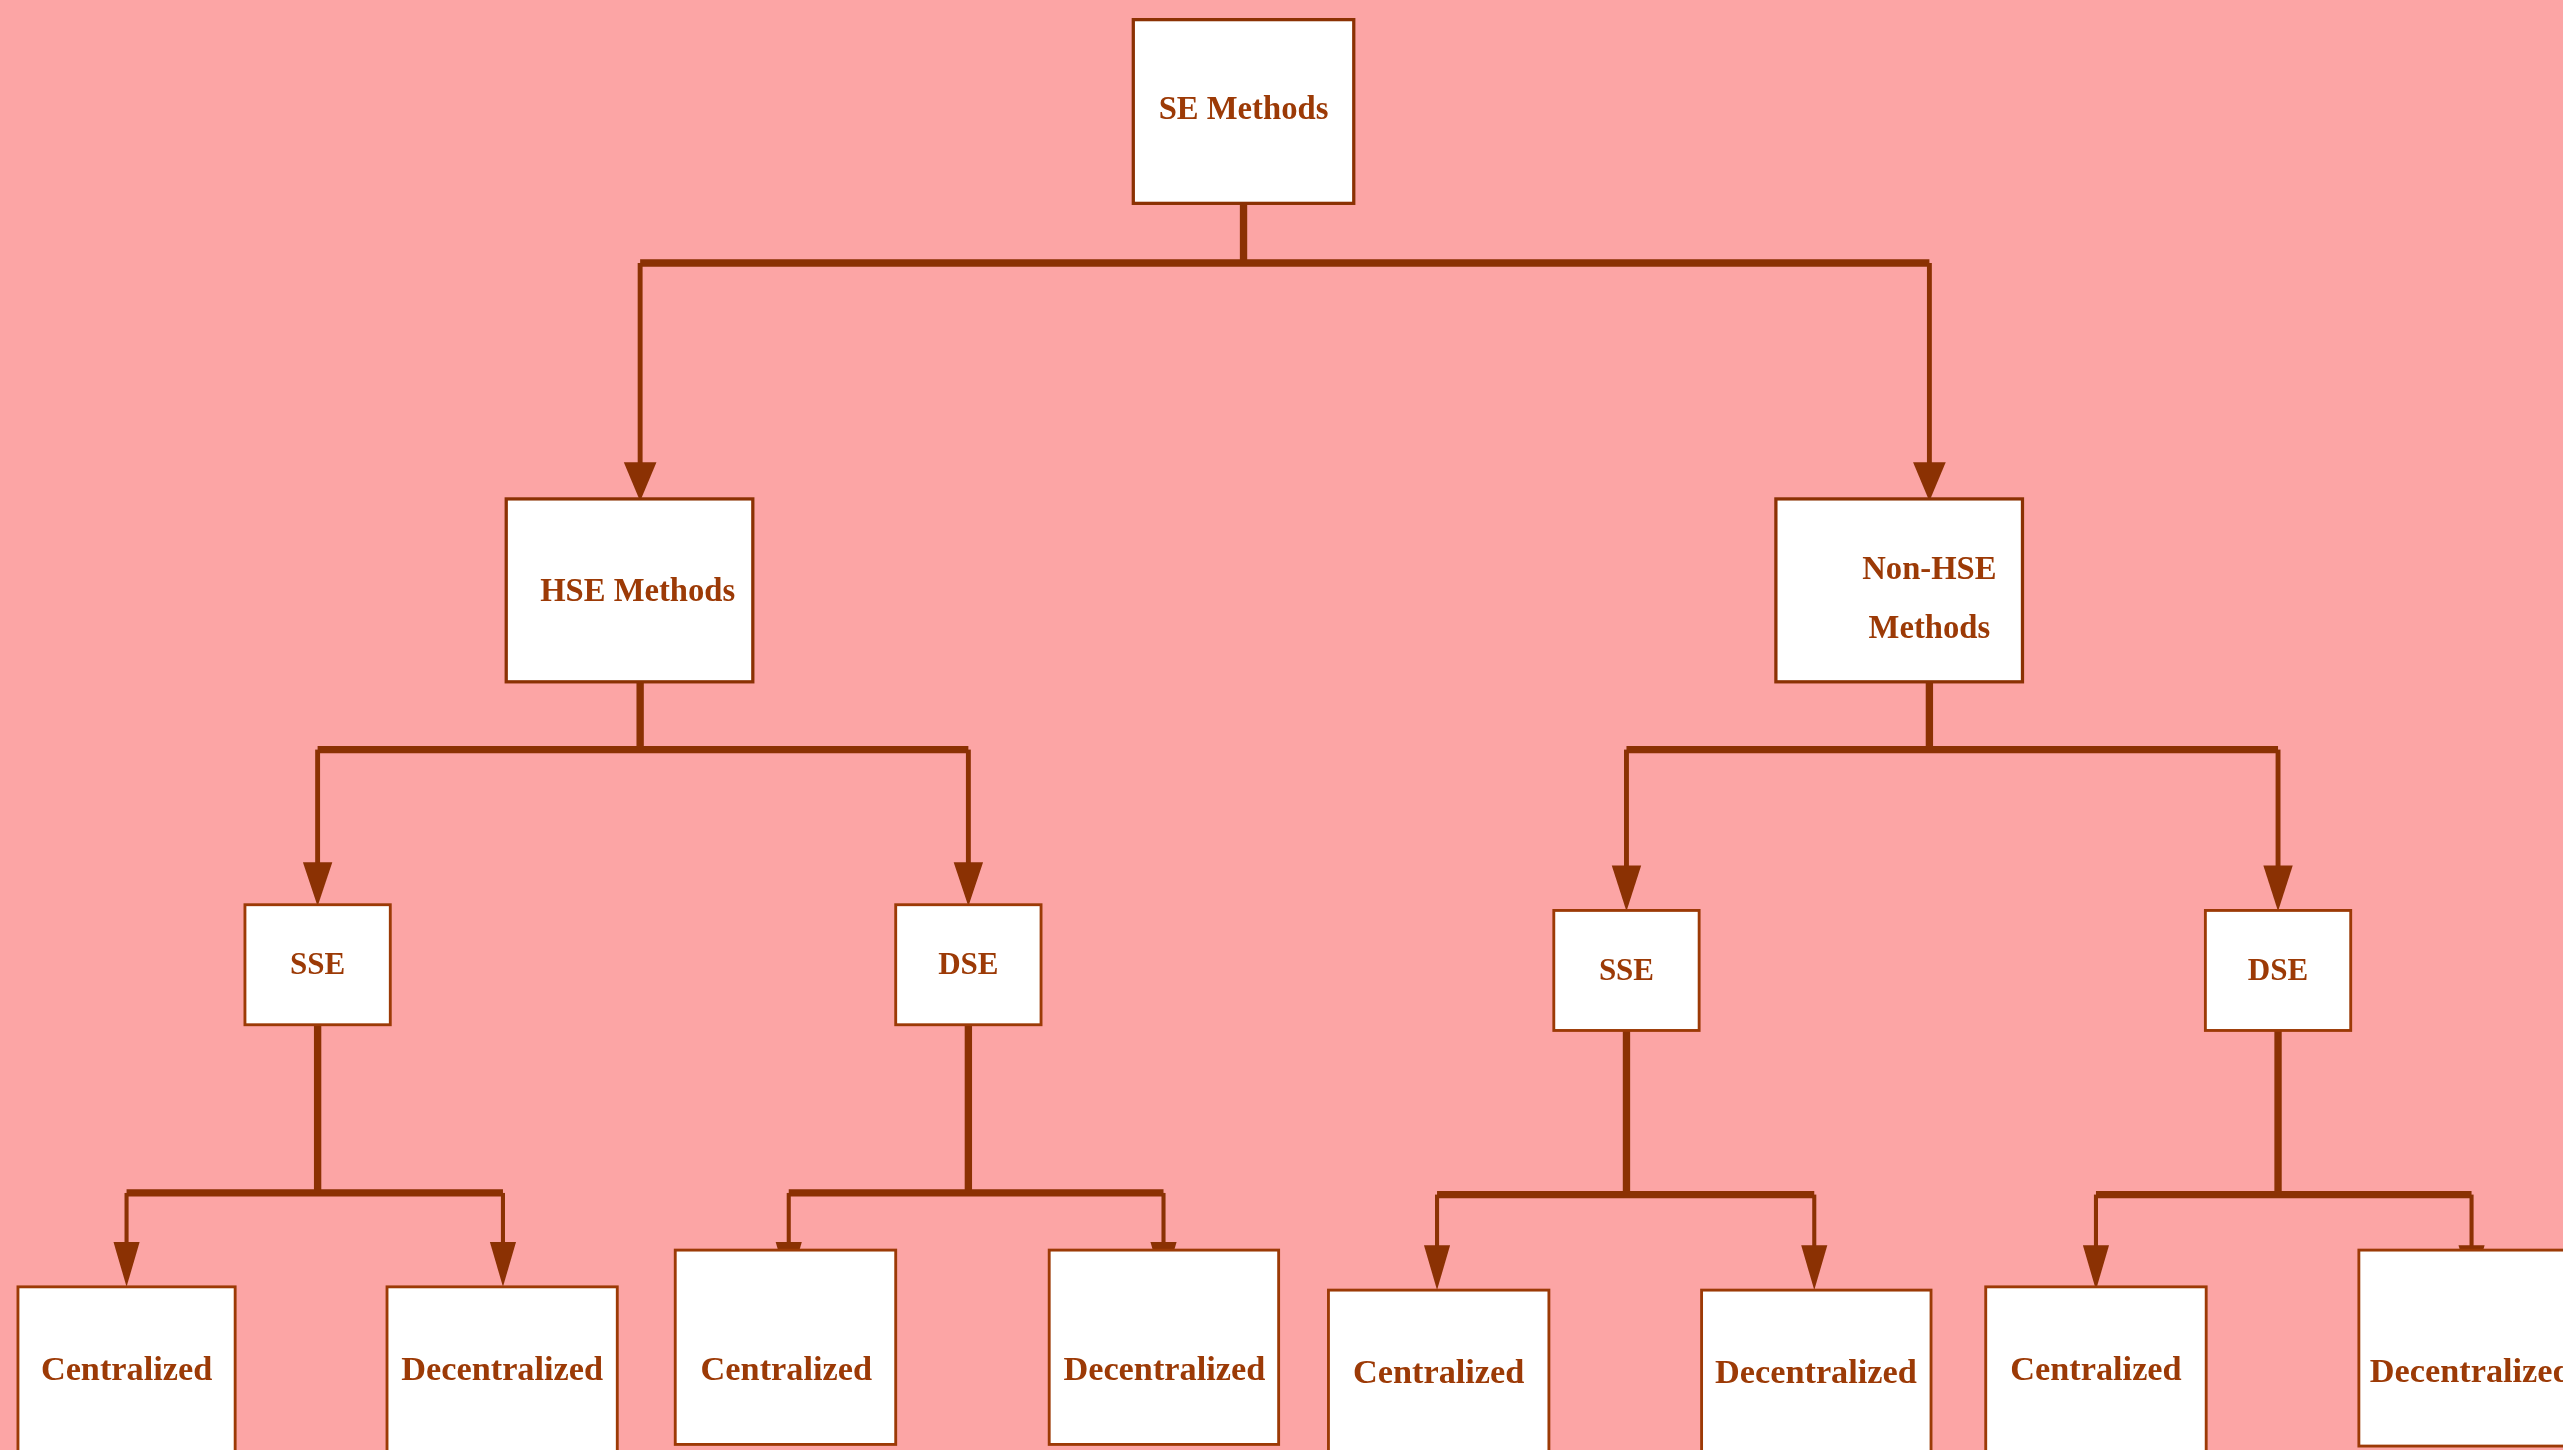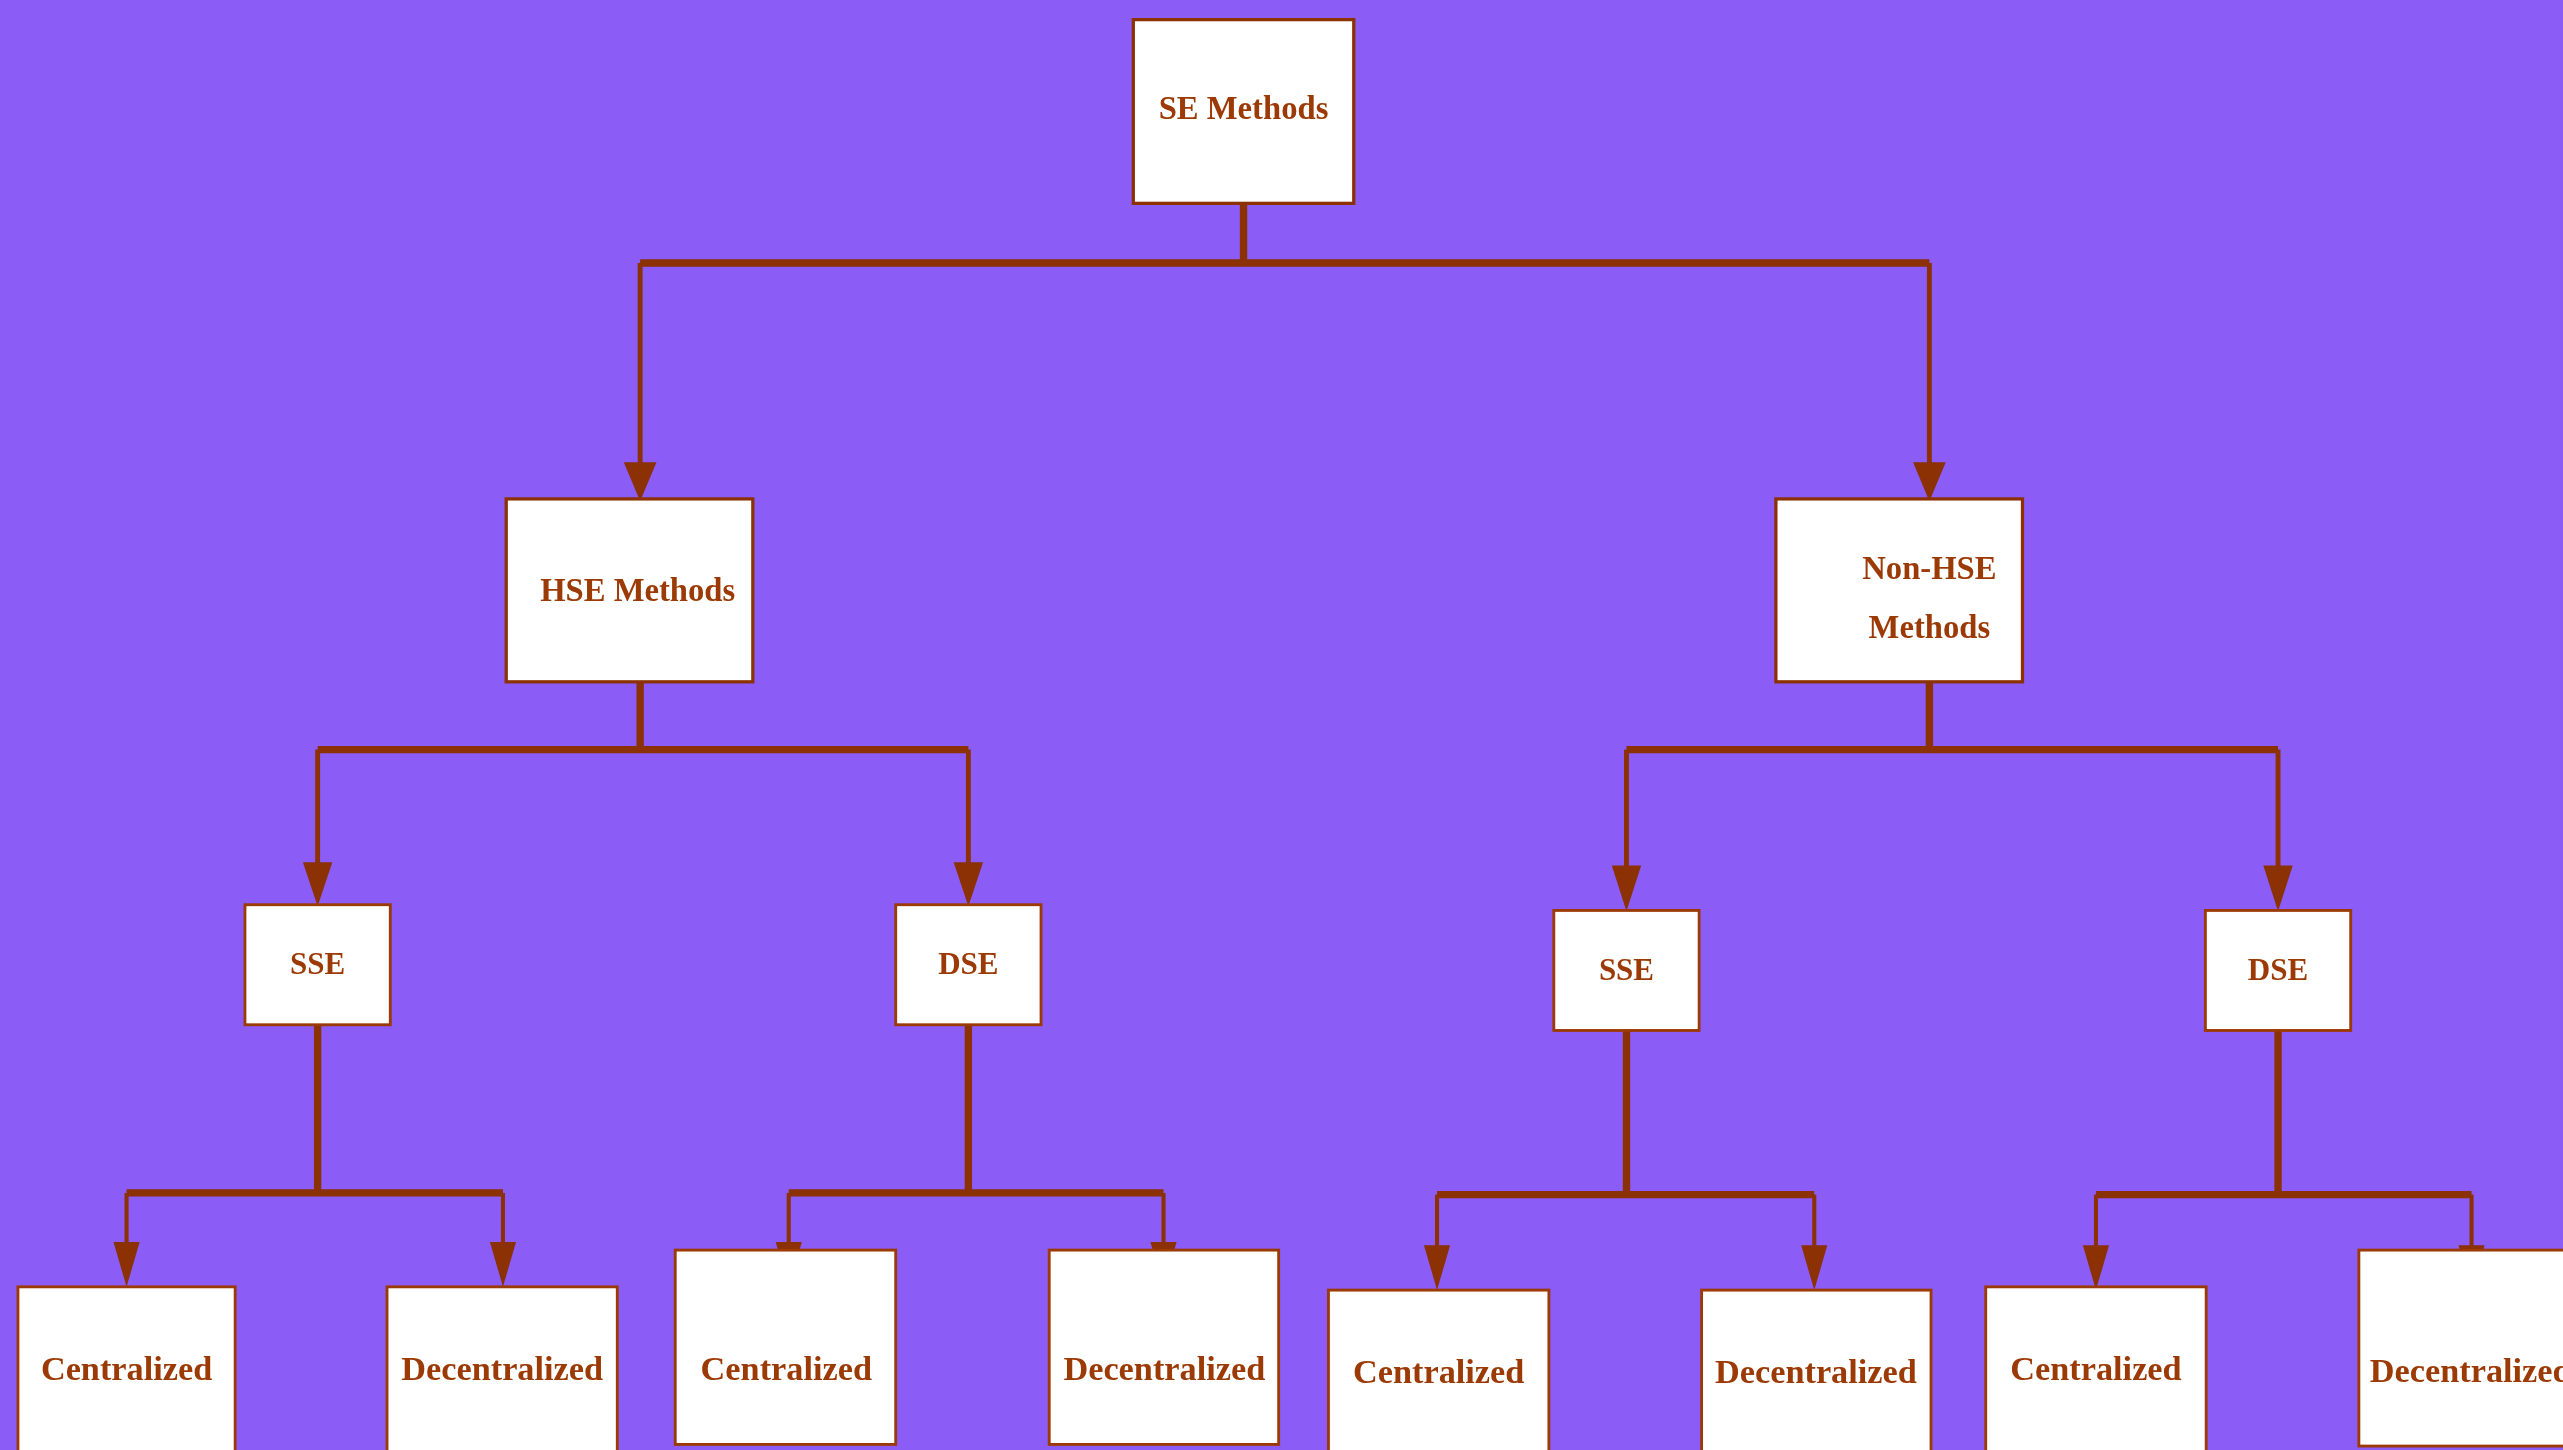--- a/index.html
+++ b/index.html
@@ -10,21 +10,21 @@
   body {
     width: 2563px;
     height: 1451px;
     overflow: hidden;
     font-family: "Liberation Serif", "DejaVu Serif", serif;
   }
   #diagram-root {
     position: relative;
     width: 2563px;
     height: 1451px;
-    background: #8b5cf6;
+    background: #fca5a5;
   }
   svg#tree-svg {
     position: absolute;
     top: 0;
     left: 0;
     width: 2563px;
     height: 1451px;
     display: block;
   }
   .node-box {

